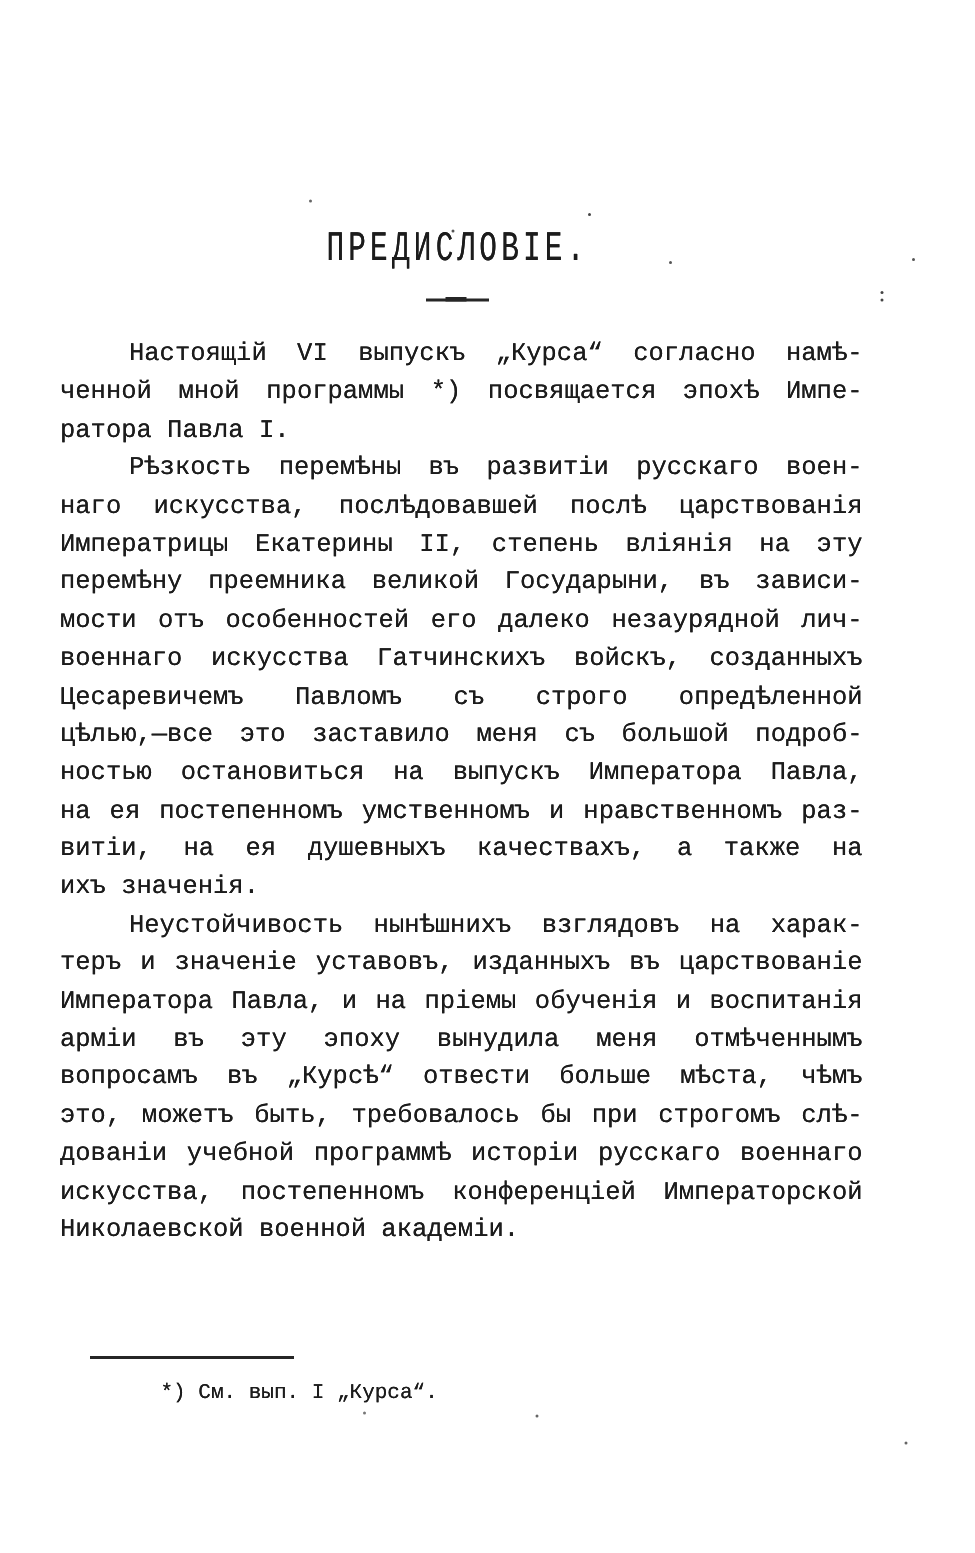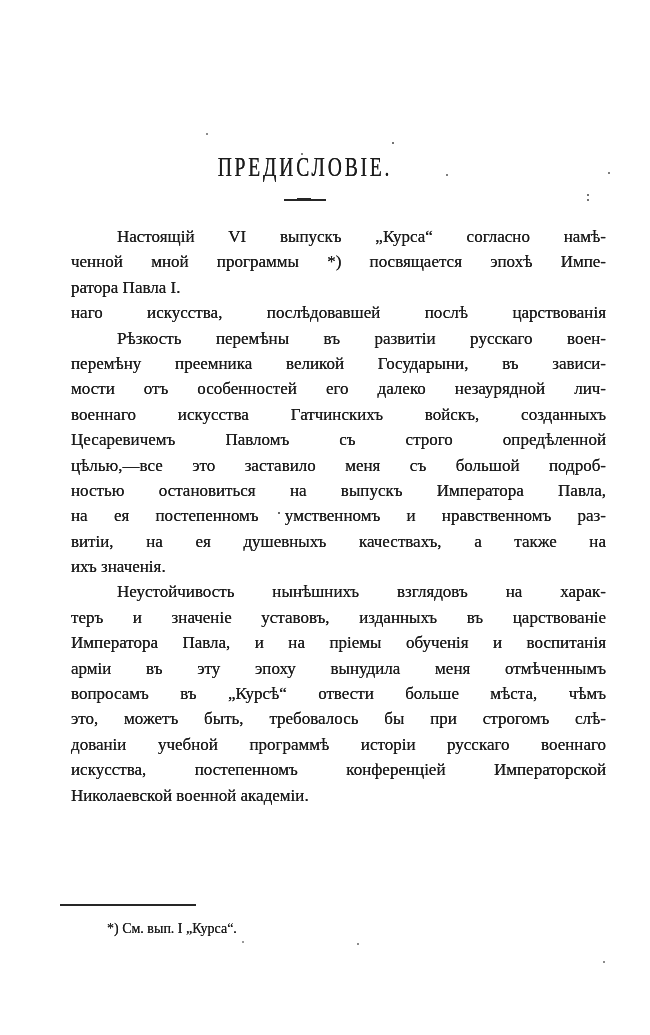--- a/index.html
+++ b/index.html
@@ -5,21 +5,21 @@
   :root{
     --ink:#1c1c1c;
     --paper:#ffffff;
   }
   html,body{margin:0;padding:0;background:var(--paper);}
   .sheet{
     position:relative;
     width:610px;height:1035px;
     background:var(--paper);
     color:var(--ink);
-    font-family:Liberation Serif, serif;
+    font-family:Liberation Mono, monospace;
     overflow:hidden;
   }
   .title{
     position:absolute;
     top:152px;left:0;width:100%;
     margin:0;
     text-align:center;
     font-size:28px;
     font-weight:normal;
     line-height:30px;
@@ -37,21 +37,21 @@
   }
   .title-divider::after{
     content:"";
     position:absolute;
     left:13px;top:-3px;
     width:14px;height:3px;
     background:#262626;
   }
   .body{
     position:absolute;
-    left:71px;top:224px;
+    left:40px;top:224px;
     width:535px;
     font-size:17px;
     line-height:25.4px;
     text-shadow:0 0 .35px var(--ink);
   }
   .line{
     height:25.4px;
     text-align:left;
     white-space:nowrap;
   }
@@ -93,22 +93,23 @@
 
   <div class="title-divider"></div>
 
   <div class="body">
       <div>
         <div class="line just ind">Настоящій VI выпускъ „Курса“ согласно намѣ-</div>
         <div class="line just">ченной мной программы *) посвящается эпохѣ Импе-</div>
         <div class="line">ратора Павла I.</div>
       </div>
       <div>
+        <div class="line just ind">Рѣзкость перемѣны въ развитіи русскаго воен-</div>
         <div class="line just">наго искусства, послѣдовавшей послѣ царствованія</div>
-        <div class="line just ind">Рѣзкость перемѣны въ развитіи русскаго воен-</div>
+        <div class="line just">Императрицы Екатерины II, степень вліянія на эту</div>
         <div class="line just">перемѣну преемника великой Государыни, въ зависи-</div>
         <div class="line just">мости отъ особенностей его далеко незаурядной лич-</div>
         <div class="line just">военнаго искусства Гатчинскихъ войскъ, созданныхъ</div>
         <div class="line just">Цесаревичемъ Павломъ съ строго опредѣленной</div>
         <div class="line just">цѣлью,—все это заставило меня съ большой подроб-</div>
         <div class="line just">ностью остановиться на выпускъ Императора Павла,</div>
         <div class="line just">на ея постепенномъ умственномъ и нравственномъ раз-</div>
         <div class="line just">витіи, на ея душевныхъ качествахъ, а также на</div>
         <div class="line">ихъ значенія.</div>
       </div>

